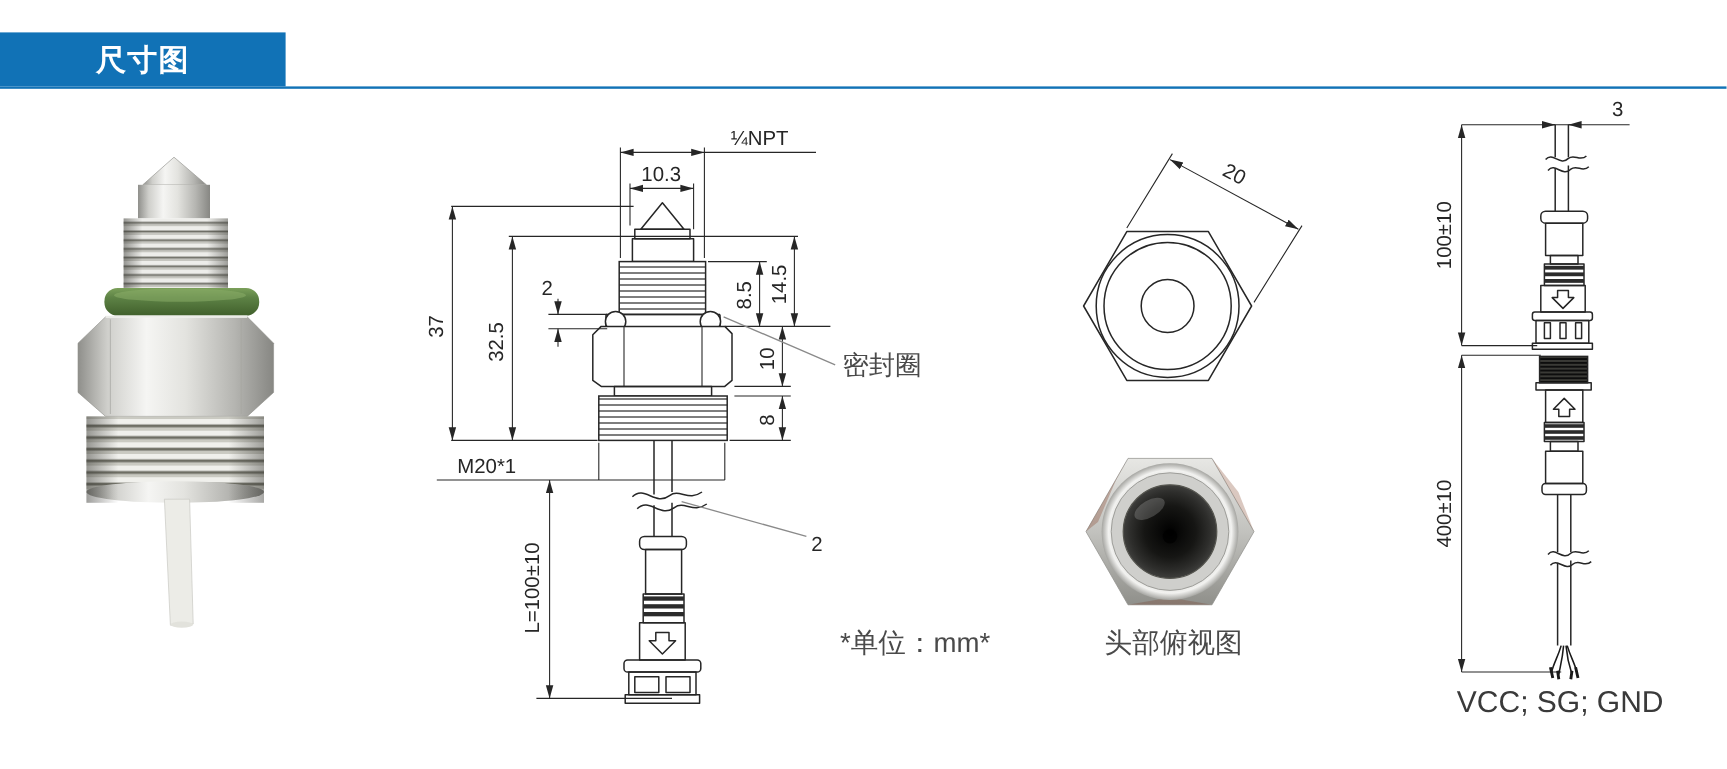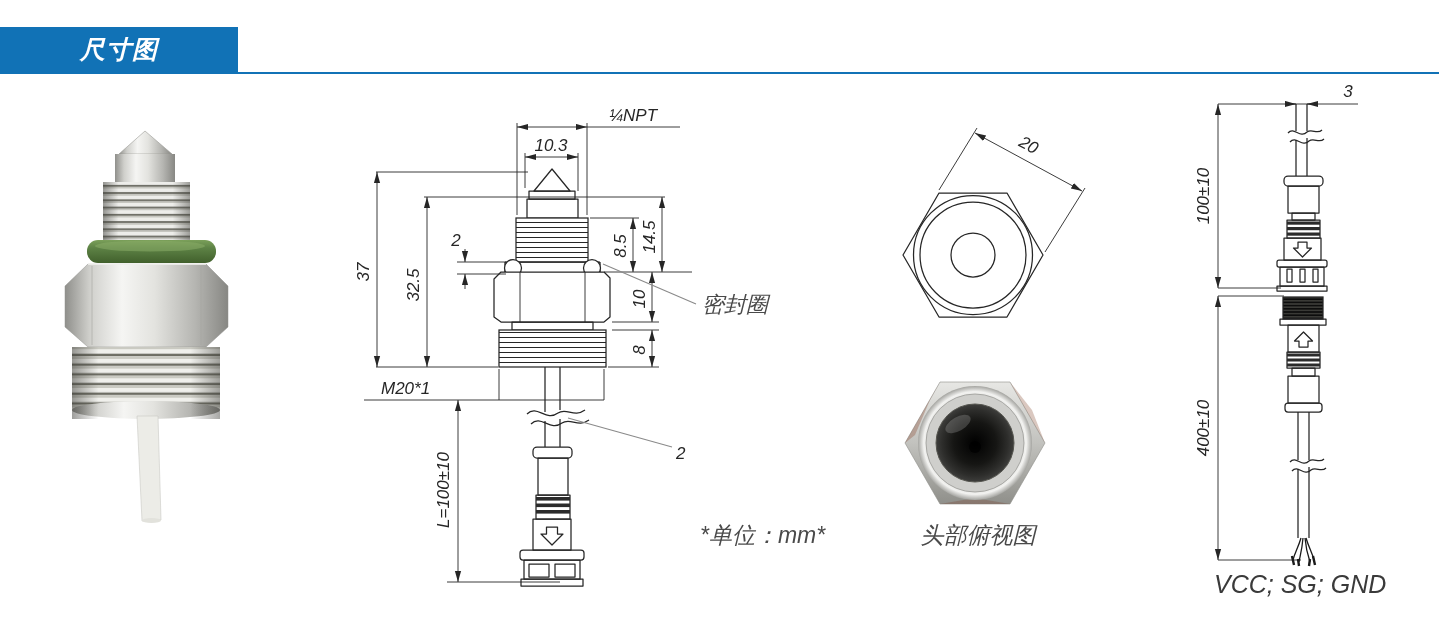--- a/index.html
+++ b/index.html
@@ -1,17 +1,17 @@
 <!DOCTYPE html>
 <html><head>
 <meta charset="utf-8">
 <style>
   html,body{margin:0;padding:0;background:#ffffff;}
   .page{position:relative;width:1439px;height:641px;background:#fff;overflow:hidden;
-        font-family:"Liberation Sans",sans-serif;font-style:italic;}
+        font-family:"Liberation Sans",sans-serif;}
   .banner{position:absolute;left:0;top:27px;width:238px;height:45px;background:#1172b6;
           display:flex;align-items:center;justify-content:center;}
   .banner span{color:#ffffff;font-size:25px;font-weight:600;letter-spacing:1px;}
   .rule{position:absolute;left:0;top:72px;width:1439px;height:2px;background:#1172b6;}
   svg{position:absolute;left:0;top:0;}
   .ln{stroke:#262626;stroke-width:1.25;fill:none;stroke-linejoin:round;}
   .lnw{stroke:#262626;stroke-width:1.25;fill:#ffffff;stroke-linejoin:round;}
   .dim{stroke:#262626;stroke-width:0.9;fill:none;}
   .dimt{fill:#262626;font-size:17px;font-family:"Liberation Sans",sans-serif;}
   .lead{stroke:#8a8a8a;stroke-width:1.1;fill:none;}

